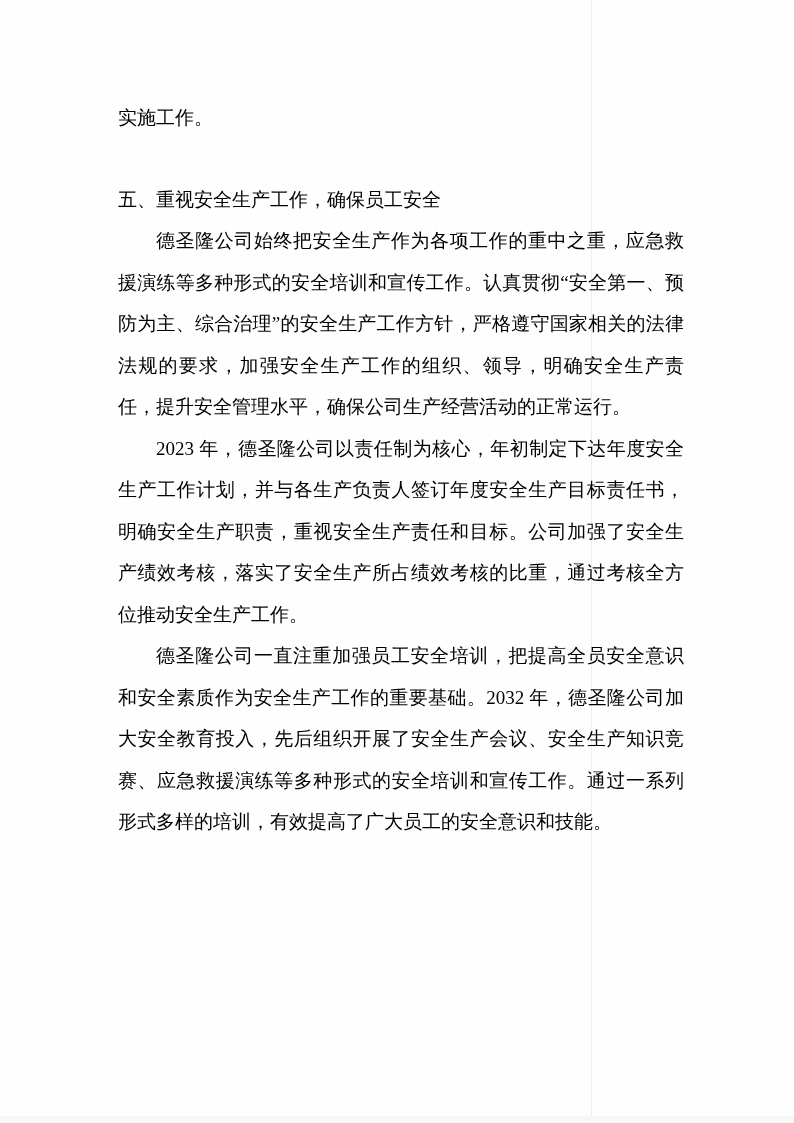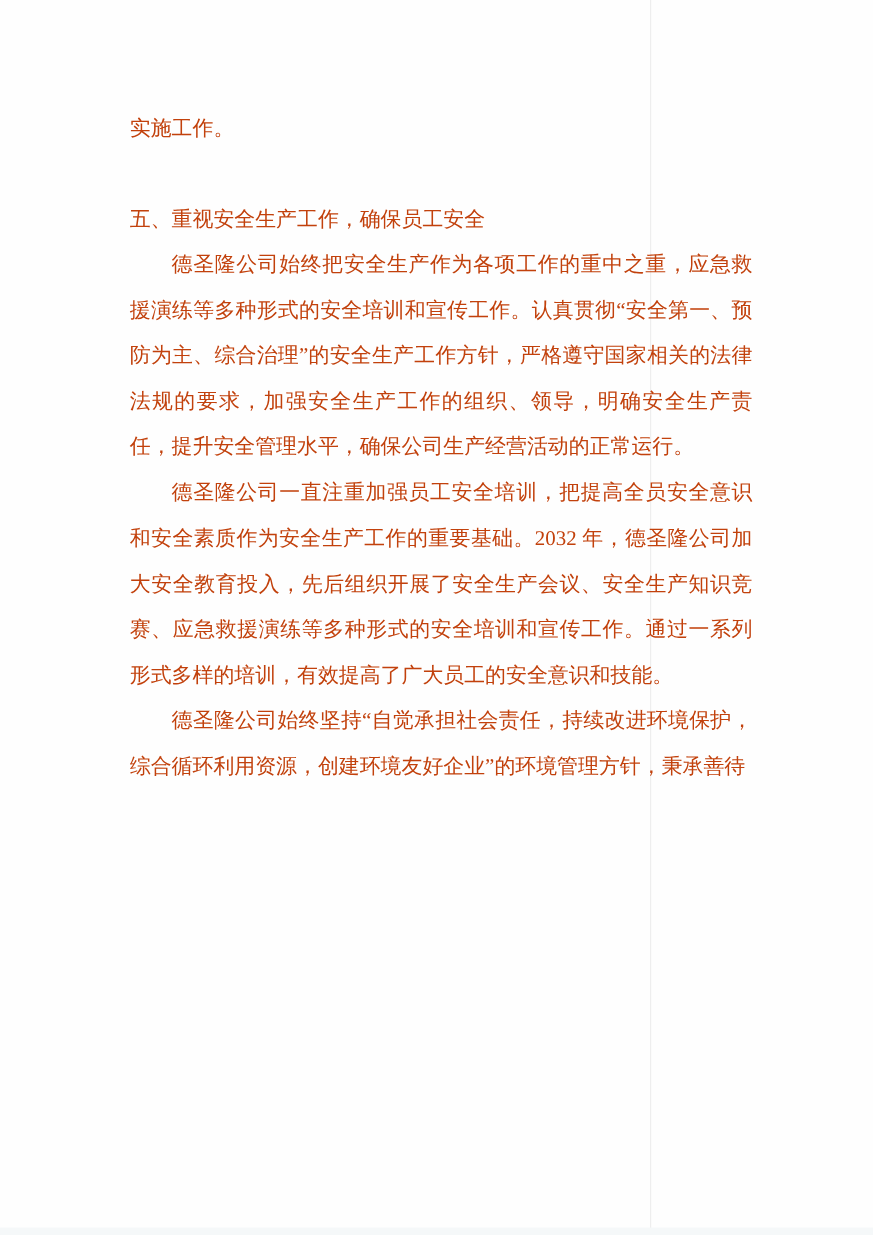--- a/index.html
+++ b/index.html
@@ -31,21 +31,21 @@
     height: 7px;
     background: #f5f8f9;
   }
   .content {
     position: absolute;
     left: 118px;
     top: 97px;
     width: 566px;
     font-size: 19px;
     line-height: 41.5px;
-    color: #c2410c;
+    color: #000000;
     text-align: justify;
     text-justify: inter-ideograph;
   }
   .content p {
     margin: 0;
     padding: 0;
   }
   .block-continuation {
     text-indent: 0;
   }
@@ -67,20 +67,20 @@
   <div class="scan-bottom-edge"></div>
 
   <div class="content">
 
     <p class="block-continuation">实施工作。</p>
 
     <p class="block-heading">五、重视安全生产工作，确保员工安全</p>
 
     <p class="block-paragraph">德圣隆公司始终把安全生产作为各项工作的重中之重，应急救援演练等多种形式的安全培训和宣传工作。认真贯彻“安全第一、预防为主、综合治理”的安全生产工作方针，严格遵守国家相关的法律法规的要求，加强安全生产工作的组织、领导，明确安全生产责任，提升安全管理水平，确保公司生产经营活动的正常运行。</p>
 
+    <p class="block-paragraph">2023 年，德圣隆公司以责任制为核心，年初制定下达年度安全生产工作计划，并与各生产负责人签订年度安全生产目标责任书，明确安全生产职责，重视安全生产责任和目标。公司加强了安全生产绩效考核，落实了安全生产所占绩效考核的比重，通过考核全方位推动安全生产工作。</p>
 
     <p class="block-paragraph">德圣隆公司一直注重加强员工安全培训，把提高全员安全意识和安全素质作为安全生产工作的重要基础。2032 年，德圣隆公司加大安全教育投入，先后组织开展了安全生产会议、安全生产知识竞赛、应急救援演练等多种形式的安全培训和宣传工作。通过一系列形式多样的培训，有效提高了广大员工的安全意识和技能。</p>
 
 
-    <p class="block-paragraph">德圣隆公司始终坚持“自觉承担社会责任，持续改进环境保护，综合循环利用资源，创建环境友好企业”的环境管理方针，秉承善待</p>
 
   </div>
 </div>
 
 </body></html>

